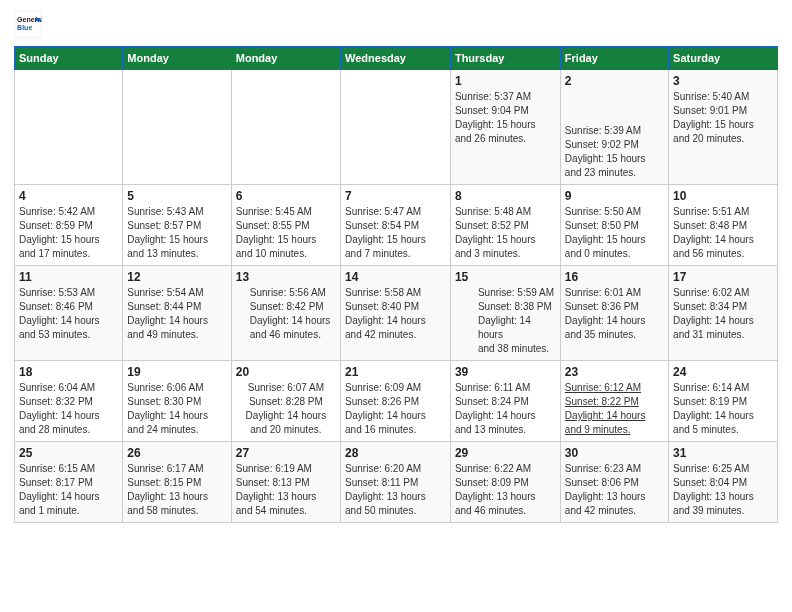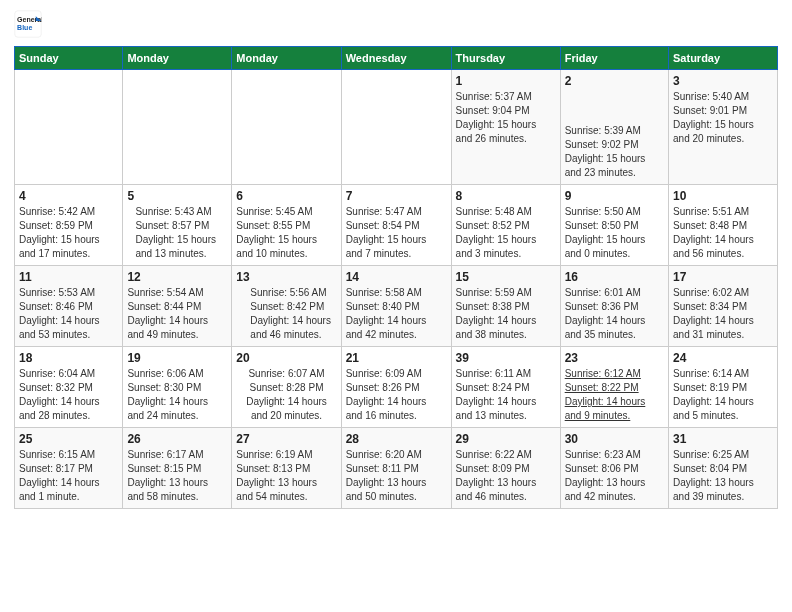--- a/index.html
+++ b/index.html
@@ -145,21 +145,21 @@
         <tr>
           <td>
             <span class="day-number">4</span>
             <div class="day-info" style="white-space: pre-line;">Sunrise: 5:42 AM
 Sunset: 8:59 PM
 Daylight: 15 hours
 and 17 minutes.</div>
           </td>
           <td>
             <span class="day-number">5</span>
-            <div class="day-info" style="white-space: pre-line; margin-left: 8px;">Sunrise: 5:43 AM
+            <div class="day-info" style="white-space: pre-line;">Sunrise: 5:43 AM
 Sunset: 8:57 PM
 Daylight: 15 hours
 and 13 minutes.</div>
           </td>
           <td>
             <span class="day-number">6</span>
             <div class="day-info" style="white-space: pre-line;">Sunrise: 5:45 AM
 Sunset: 8:55 PM
 Daylight: 15 hours
 and 10 minutes.</div>
@@ -217,21 +217,21 @@
           </td>
           <td>
             <span class="day-number">14</span>
             <div class="day-info" style="white-space: pre-line;">Sunrise: 5:58 AM
 Sunset: 8:40 PM
 Daylight: 14 hours
 and 42 minutes.</div>
           </td>
           <td>
             <span class="day-number">15</span>
-            <div class="day-info" style="white-space: pre-line;">Sunrise: 5:59 AM
+            <div class="day-info" style="white-space: pre-line; margin-left: 23px;">Sunrise: 5:59 AM
 Sunset: 8:38 PM
 Daylight: 14 hours
 and 38 minutes.</div>
           </td>
           <td>
             <span class="day-number">16</span>
             <div class="day-info" style="white-space: pre-line;">Sunrise: 6:01 AM
 Sunset: 8:36 PM
 Daylight: 14 hours
 and 35 minutes.</div>

